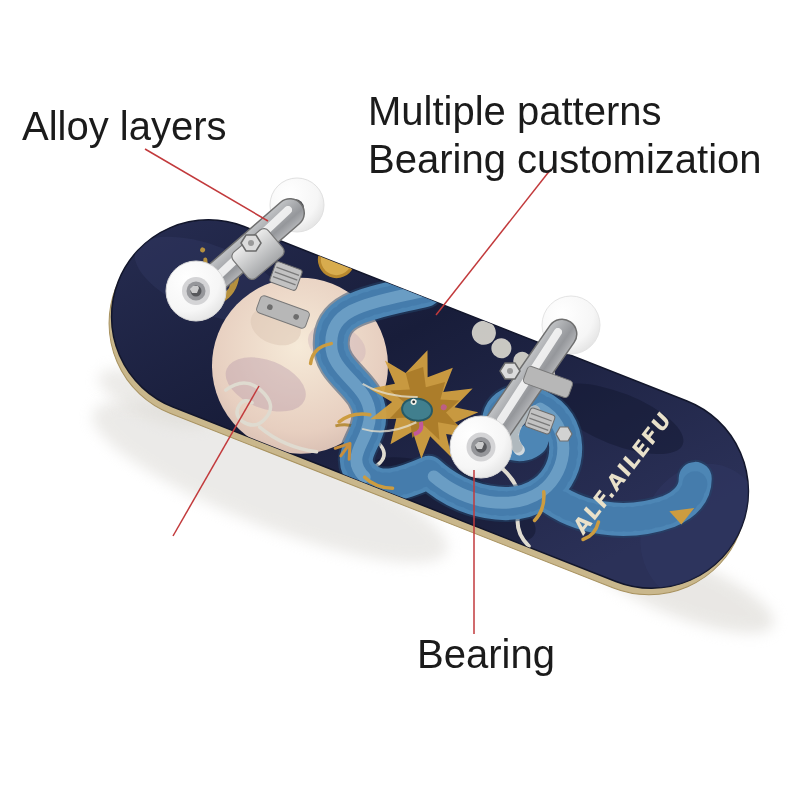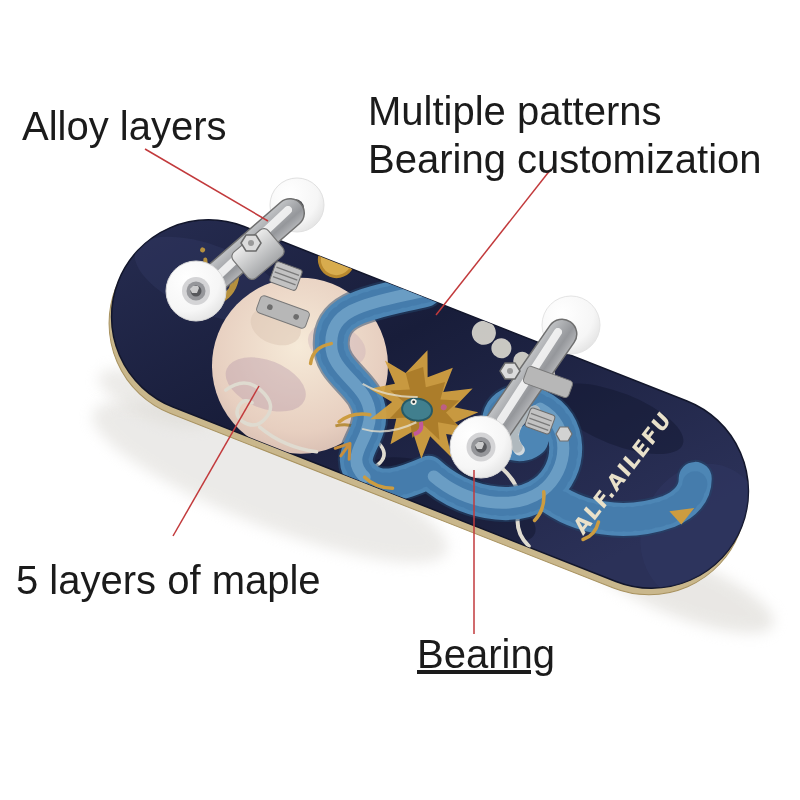--- a/index.html
+++ b/index.html
@@ -5,21 +5,21 @@
   html,body{margin:0;padding:0;}
   body{width:800px;height:800px;background:#ffffff;position:relative;overflow:hidden;
        font-family:"Liberation Sans", sans-serif;}
   .stage{position:absolute;inset:0;width:800px;height:800px;}
   svg.art{position:absolute;left:0;top:0;}
   .callout{position:absolute;color:#1b1b1b;font-size:40px;line-height:1.2;
            letter-spacing:0px;white-space:nowrap;}
   #lbl-alloy{left:22px;top:102px;}
   #lbl-patterns{left:368px;top:62px;margin-top:25px;}
   #lbl-maple{left:16px;top:556px;}
-  #lbl-bearing{left:417px;top:630px;text-decoration:underline;}
+  #lbl-bearing{left:417px;top:630px;}
 </style>
 </head>
 <body>
 
 <div class="stage">
 
 <svg class="art" width="800" height="800" viewBox="0 0 800 800">
   <defs>
     <radialGradient id="wheelG" cx="0.35" cy="0.3" r="0.9">
       <stop offset="0" stop-color="#ffffff"></stop>
@@ -218,17 +218,16 @@
   </g>
 </svg>
 
 <div class="callout" id="lbl-alloy">Alloy layers</div>
 
 <div class="callout" id="lbl-patterns">
   <div>Multiple patterns</div>
   <div>Bearing customization</div>
 </div>
 
-<div class="callout" id="lbl-maple">5 layers of maple</div>
 
 <div class="callout" id="lbl-bearing">Bearing</div>
 
 </div>
 
 </body></html>

